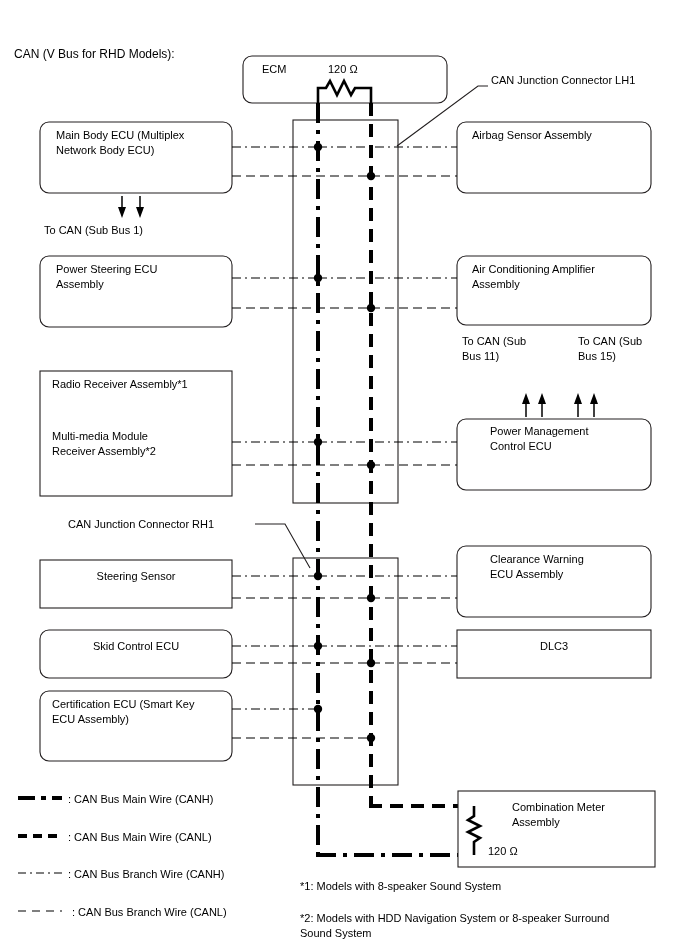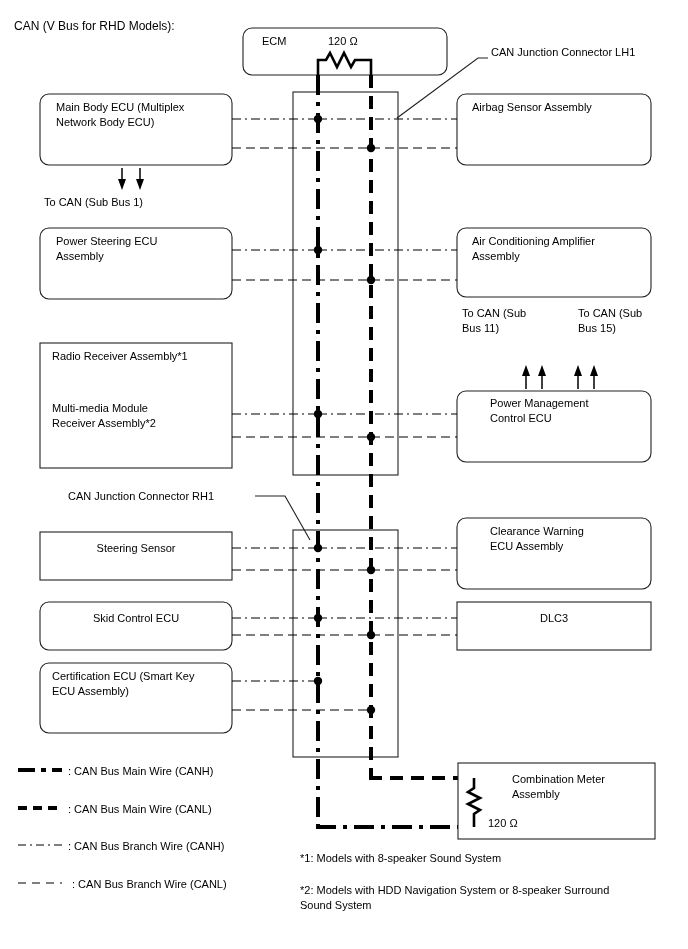--- a/index.html
+++ b/index.html
@@ -11,20 +11,21 @@
     width: 688px;
     height: 949px;
     font-family: "Liberation Sans", sans-serif;
     color: #000000;
     overflow: hidden;
   }
   #diagram-root {
     position: relative;
     width: 688px;
     height: 711px;
+    margin-top: 28px;
   }
   svg.diagram {
     position: absolute;
     top: 0;
     left: 0;
     width: 688px;
     height: 949px;
   }
   text {
     font-family: "Liberation Sans", sans-serif;

